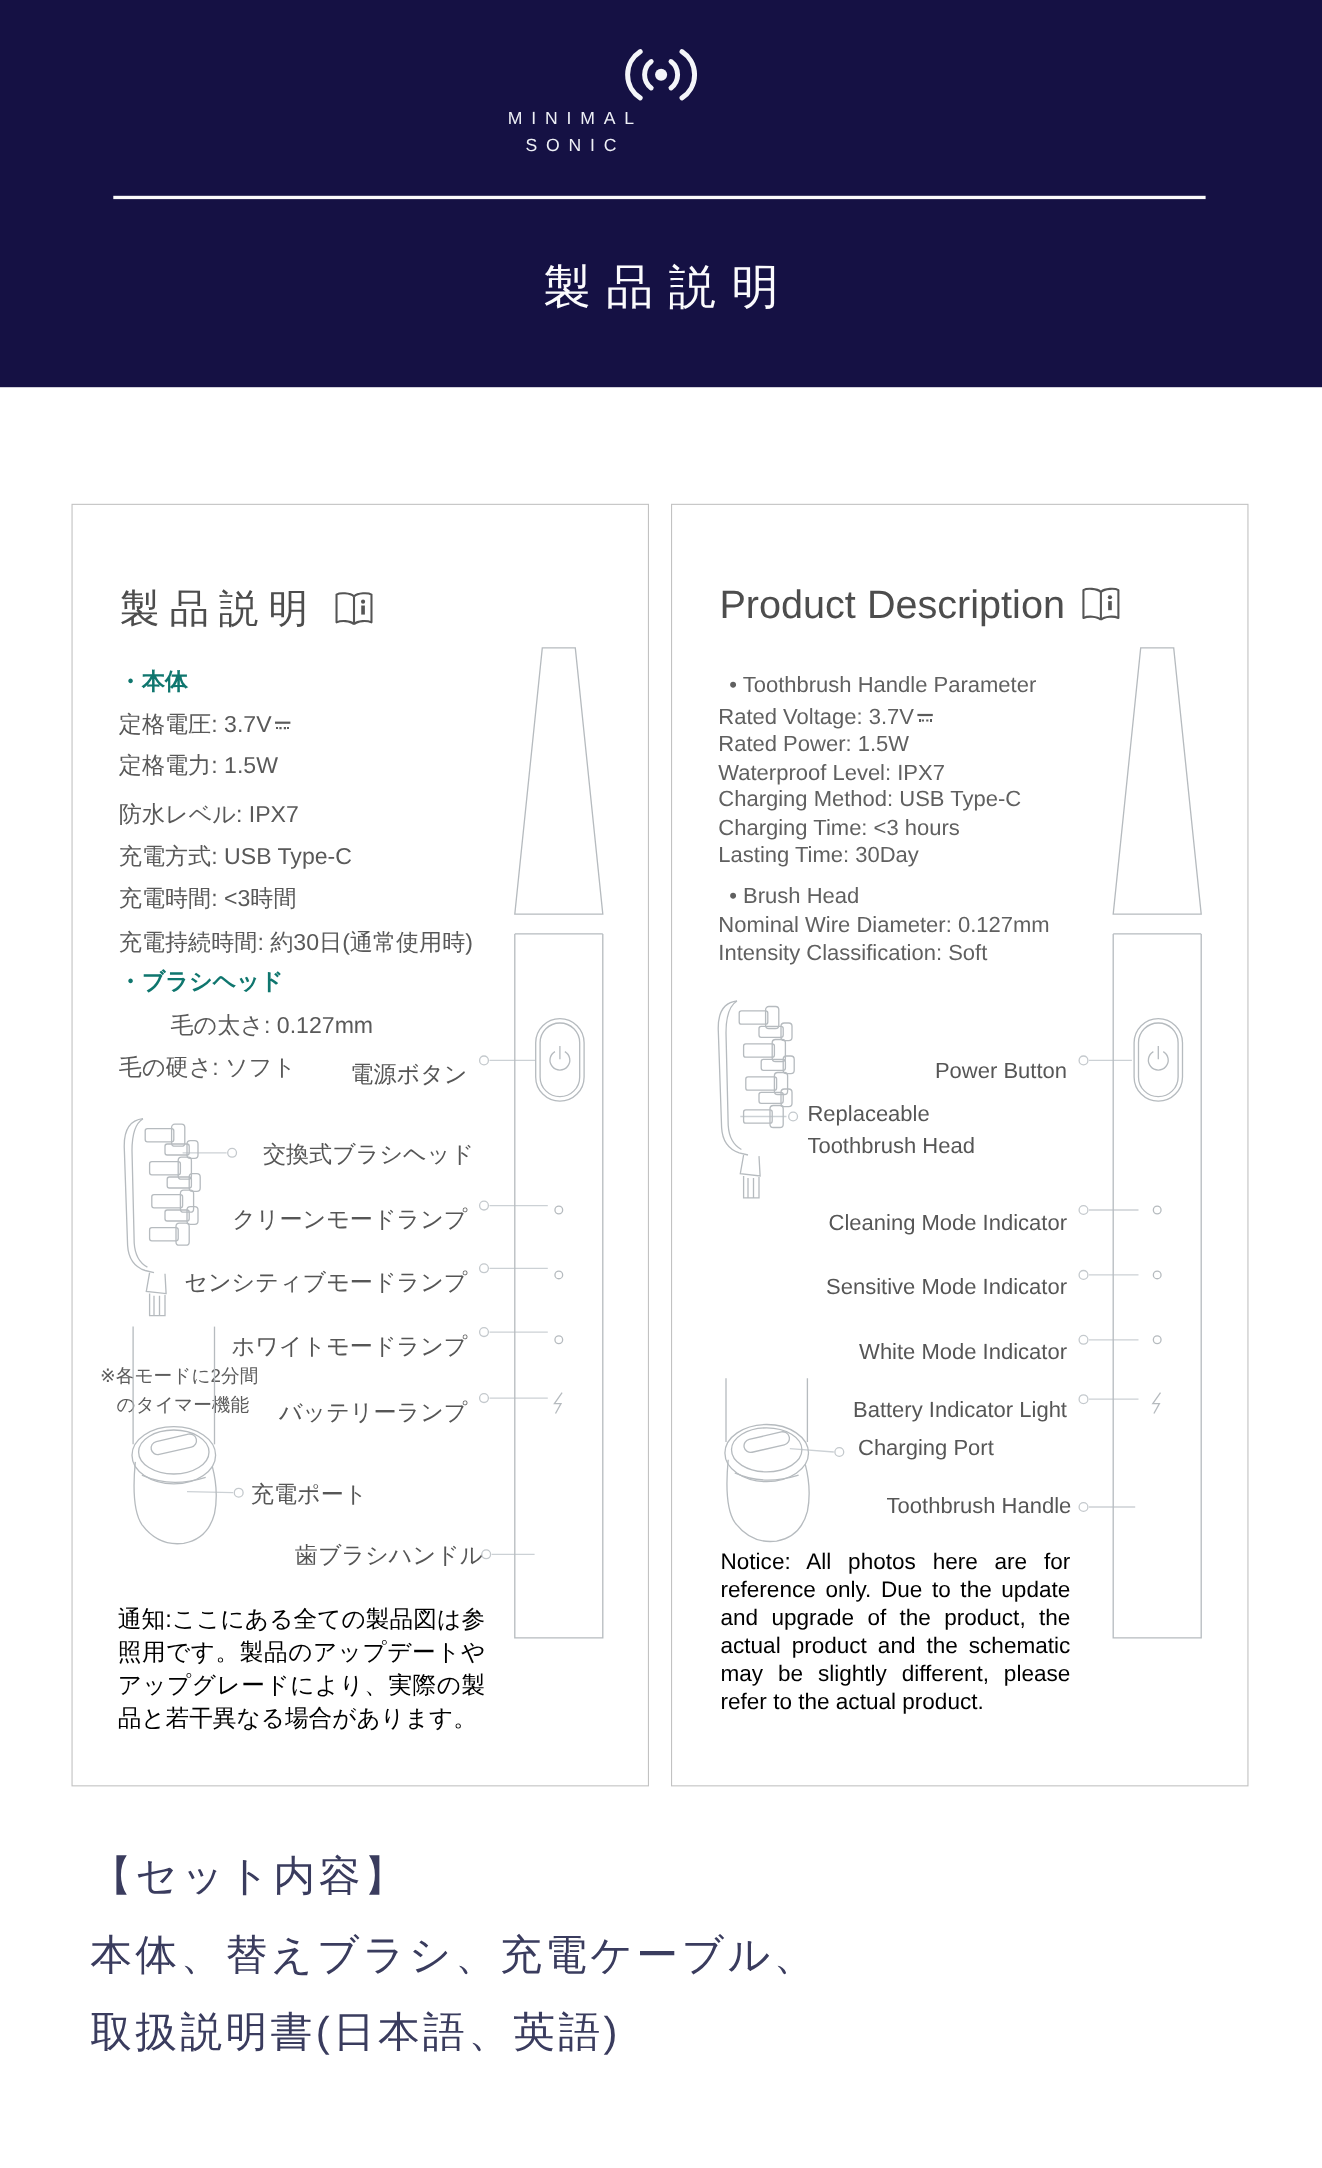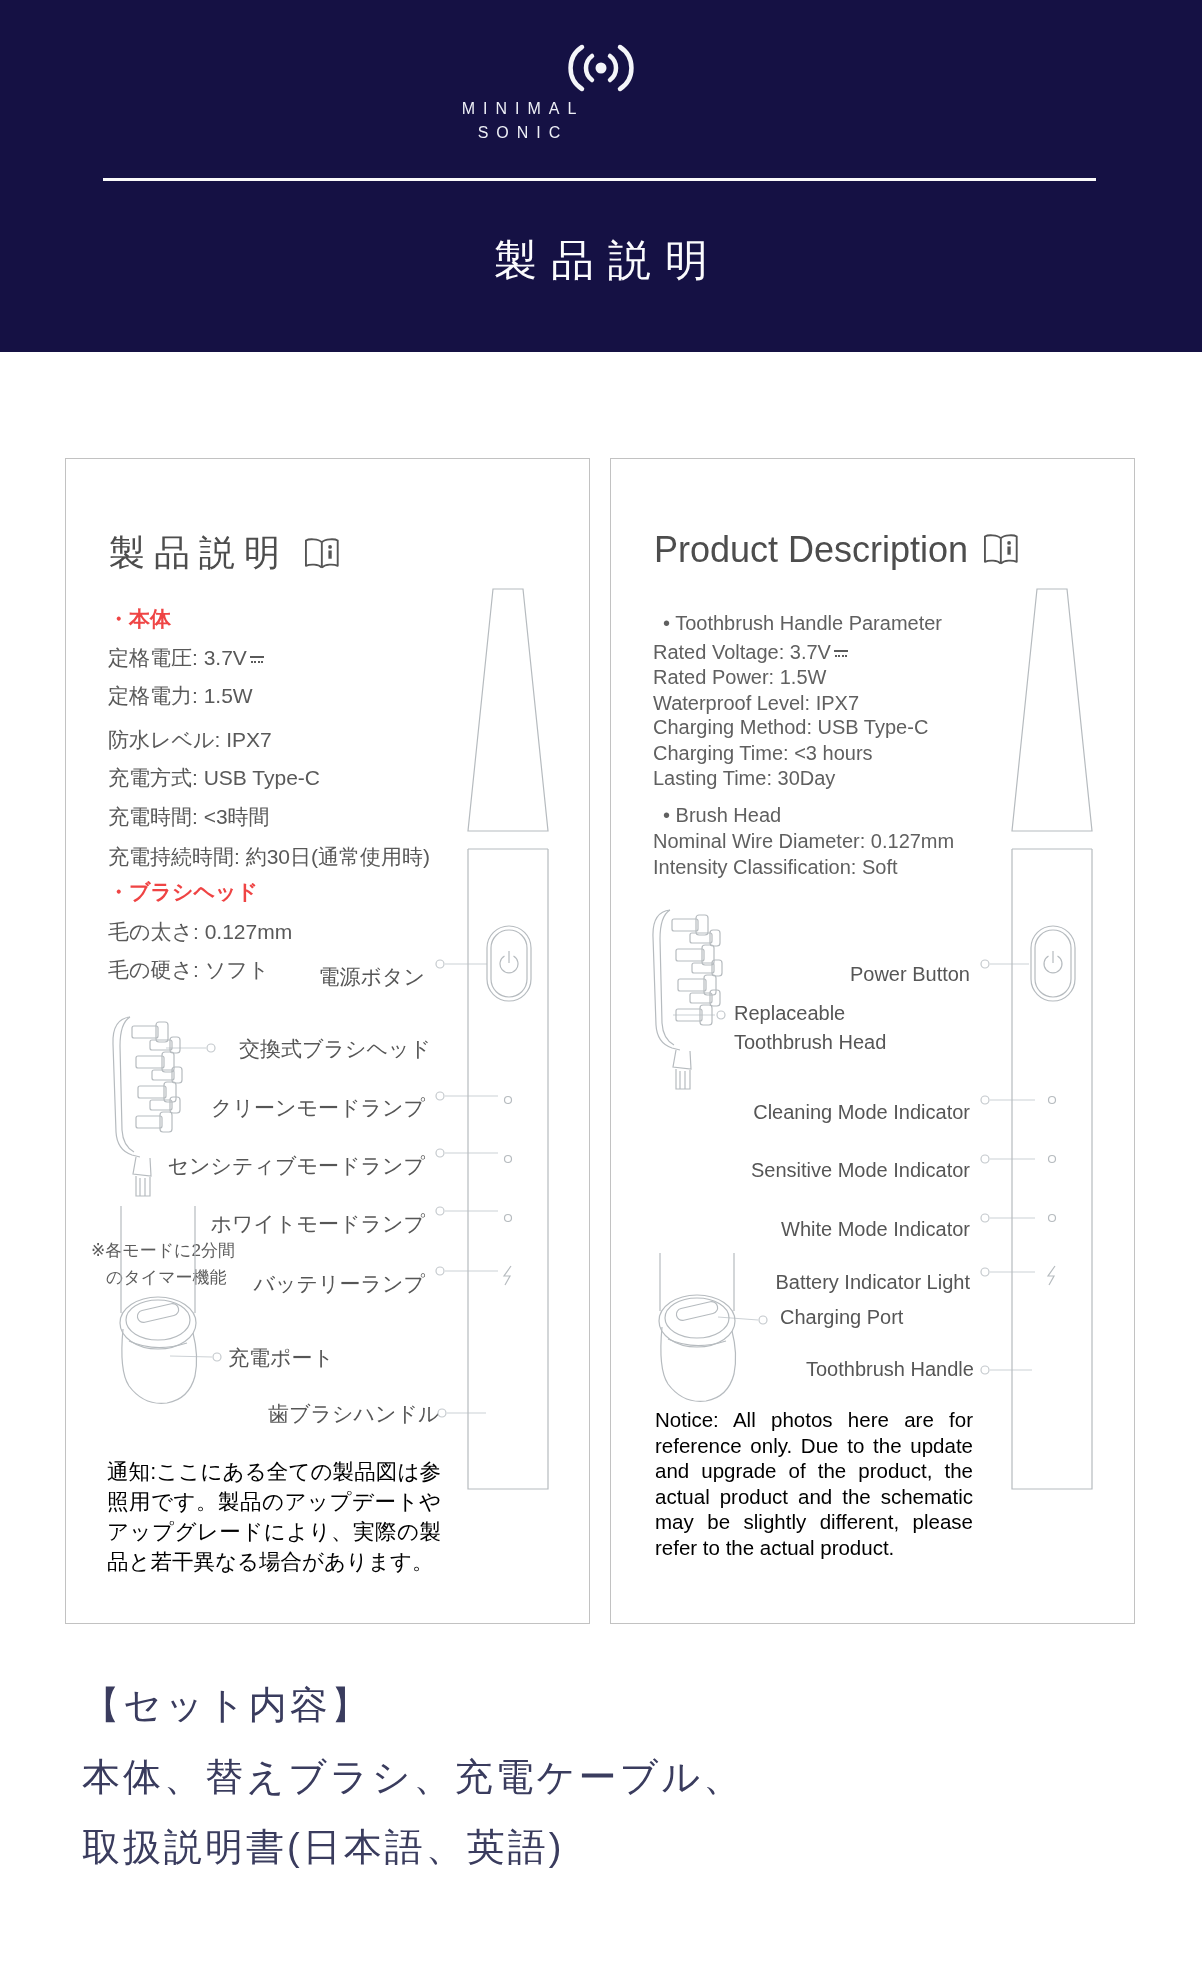--- a/index.html
+++ b/index.html
@@ -17,21 +17,21 @@
   .panel{position:absolute;top:458px;width:525px;height:1166px;background:#fff;
          border:1px solid #c2c2c2;box-sizing:border-box;}
   #panel-left{left:65px;}
   #panel-right{left:610px;}
   .panel-title{position:absolute;left:43px;top:70px;color:#4d4d4d;font-size:36px;
                white-space:nowrap;display:flex;align-items:center;}
   .panel-title .t-jp{letter-spacing:9px;}
   .book-icon{margin-left:14px;flex:0 0 auto;}
   .spec{position:absolute;left:42px;color:#595959;font-size:21px;white-space:nowrap;}
   .spec.en{font-size:20px;color:#606060;}
-  .spec.bold{font-weight:bold;color:#ef4444;}
+  .spec.bold{font-weight:bold;color:#0f766e;}
   .dc-sym{display:inline-block;width:14px;height:12px;position:relative;margin-left:3px;}
   .dc-sym::before{content:"";position:absolute;left:0;right:0;top:3px;border-top:2px solid #5a5a5a;}
   .dc-sym::after{content:"";position:absolute;left:1px;right:1px;top:8px;border-top:2px dotted #5a5a5a;}
   .lbl{position:absolute;color:#565656;font-size:21px;white-space:nowrap;}
   .lbl.en{font-size:20px;}
   .lbl.r{right:164px;text-align:right;margin-top:12px;}
   .small-note{position:absolute;color:#5c5c5c;font-size:17px;white-space:nowrap;}
   .notice{position:absolute;color:#000000;text-align:justify;text-justify:inter-word;}
   #notice-jp{left:41px;top:998px;width:334px;font-size:21.5px;line-height:30px;}
   #notice-en{left:44px;top:948px;width:318px;font-size:20.5px;line-height:25.5px;}
@@ -78,21 +78,21 @@
     </div>
 
     <div class="spec bold" style="top:146px;">・本体</div>
     <div class="spec" style="top:185px;"><span>定格電圧: 3.7V</span><span class="dc-sym"></span></div>
     <div class="spec" style="top:223px;">定格電力: 1.5W</div>
     <div class="spec" style="top:267px;">防水レベル: IPX7</div>
     <div class="spec" style="top:305px;">充電方式: USB Type-C</div>
     <div class="spec" style="top:344px;">充電時間: &lt;3時間</div>
     <div class="spec" style="top:384px;">充電持続時間: 約30日(通常使用時)</div>
     <div class="spec bold" style="top:419px;">・ブラシヘッド</div>
-    <div class="spec" style="top:459px;">毛の太さ: 0.127mm</div>
+    <div class="spec" style="top:459px;margin-left:47px;">毛の太さ: 0.127mm</div>
     <div class="spec" style="top:497px;">毛の硬さ: ソフト</div>
 
     <div class="lbl r" style="top:492px;">電源ボタン</div>
     <div class="lbl" style="left:152px;top:576px;margin-left:21px;">交換式ブラシヘッド</div>
     <div class="lbl r" style="top:623px;">クリーンモードランプ</div>
     <div class="lbl r" style="top:681px;">センシティブモードランプ</div>
     <div class="lbl r" style="top:739px;">ホワイトモードランプ</div>
     <div class="lbl r" style="top:799px;">バッテリーランプ</div>
     <div class="lbl" style="left:162px;top:885px;">充電ポート</div>
     <div class="lbl" style="left:202px;top:941px;">歯ブラシハンドル</div>

